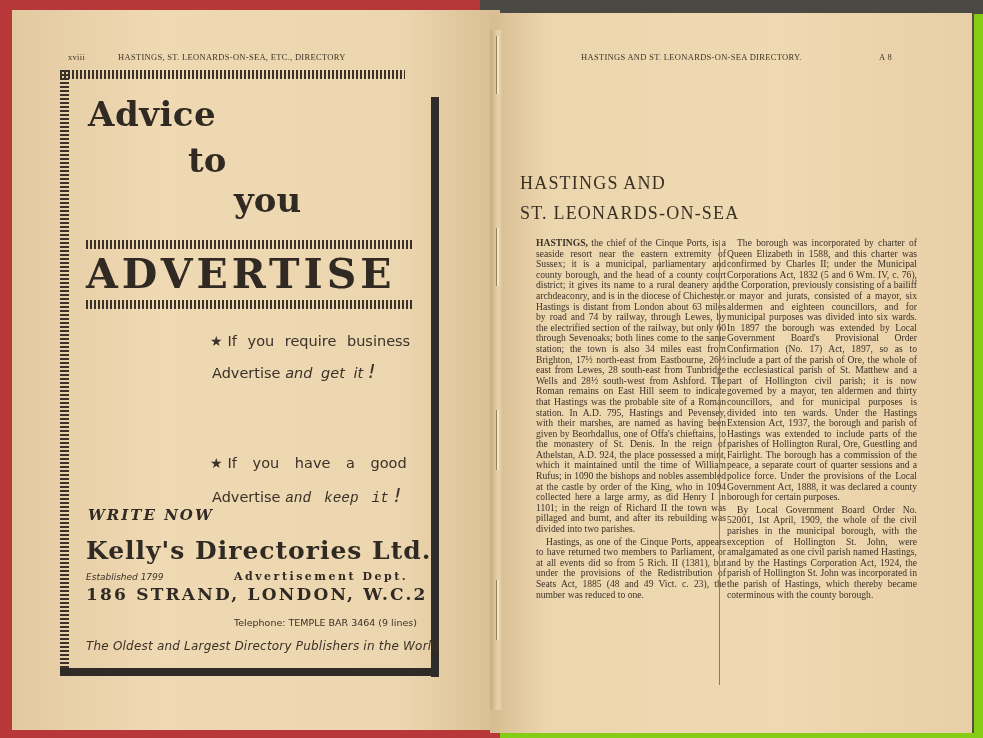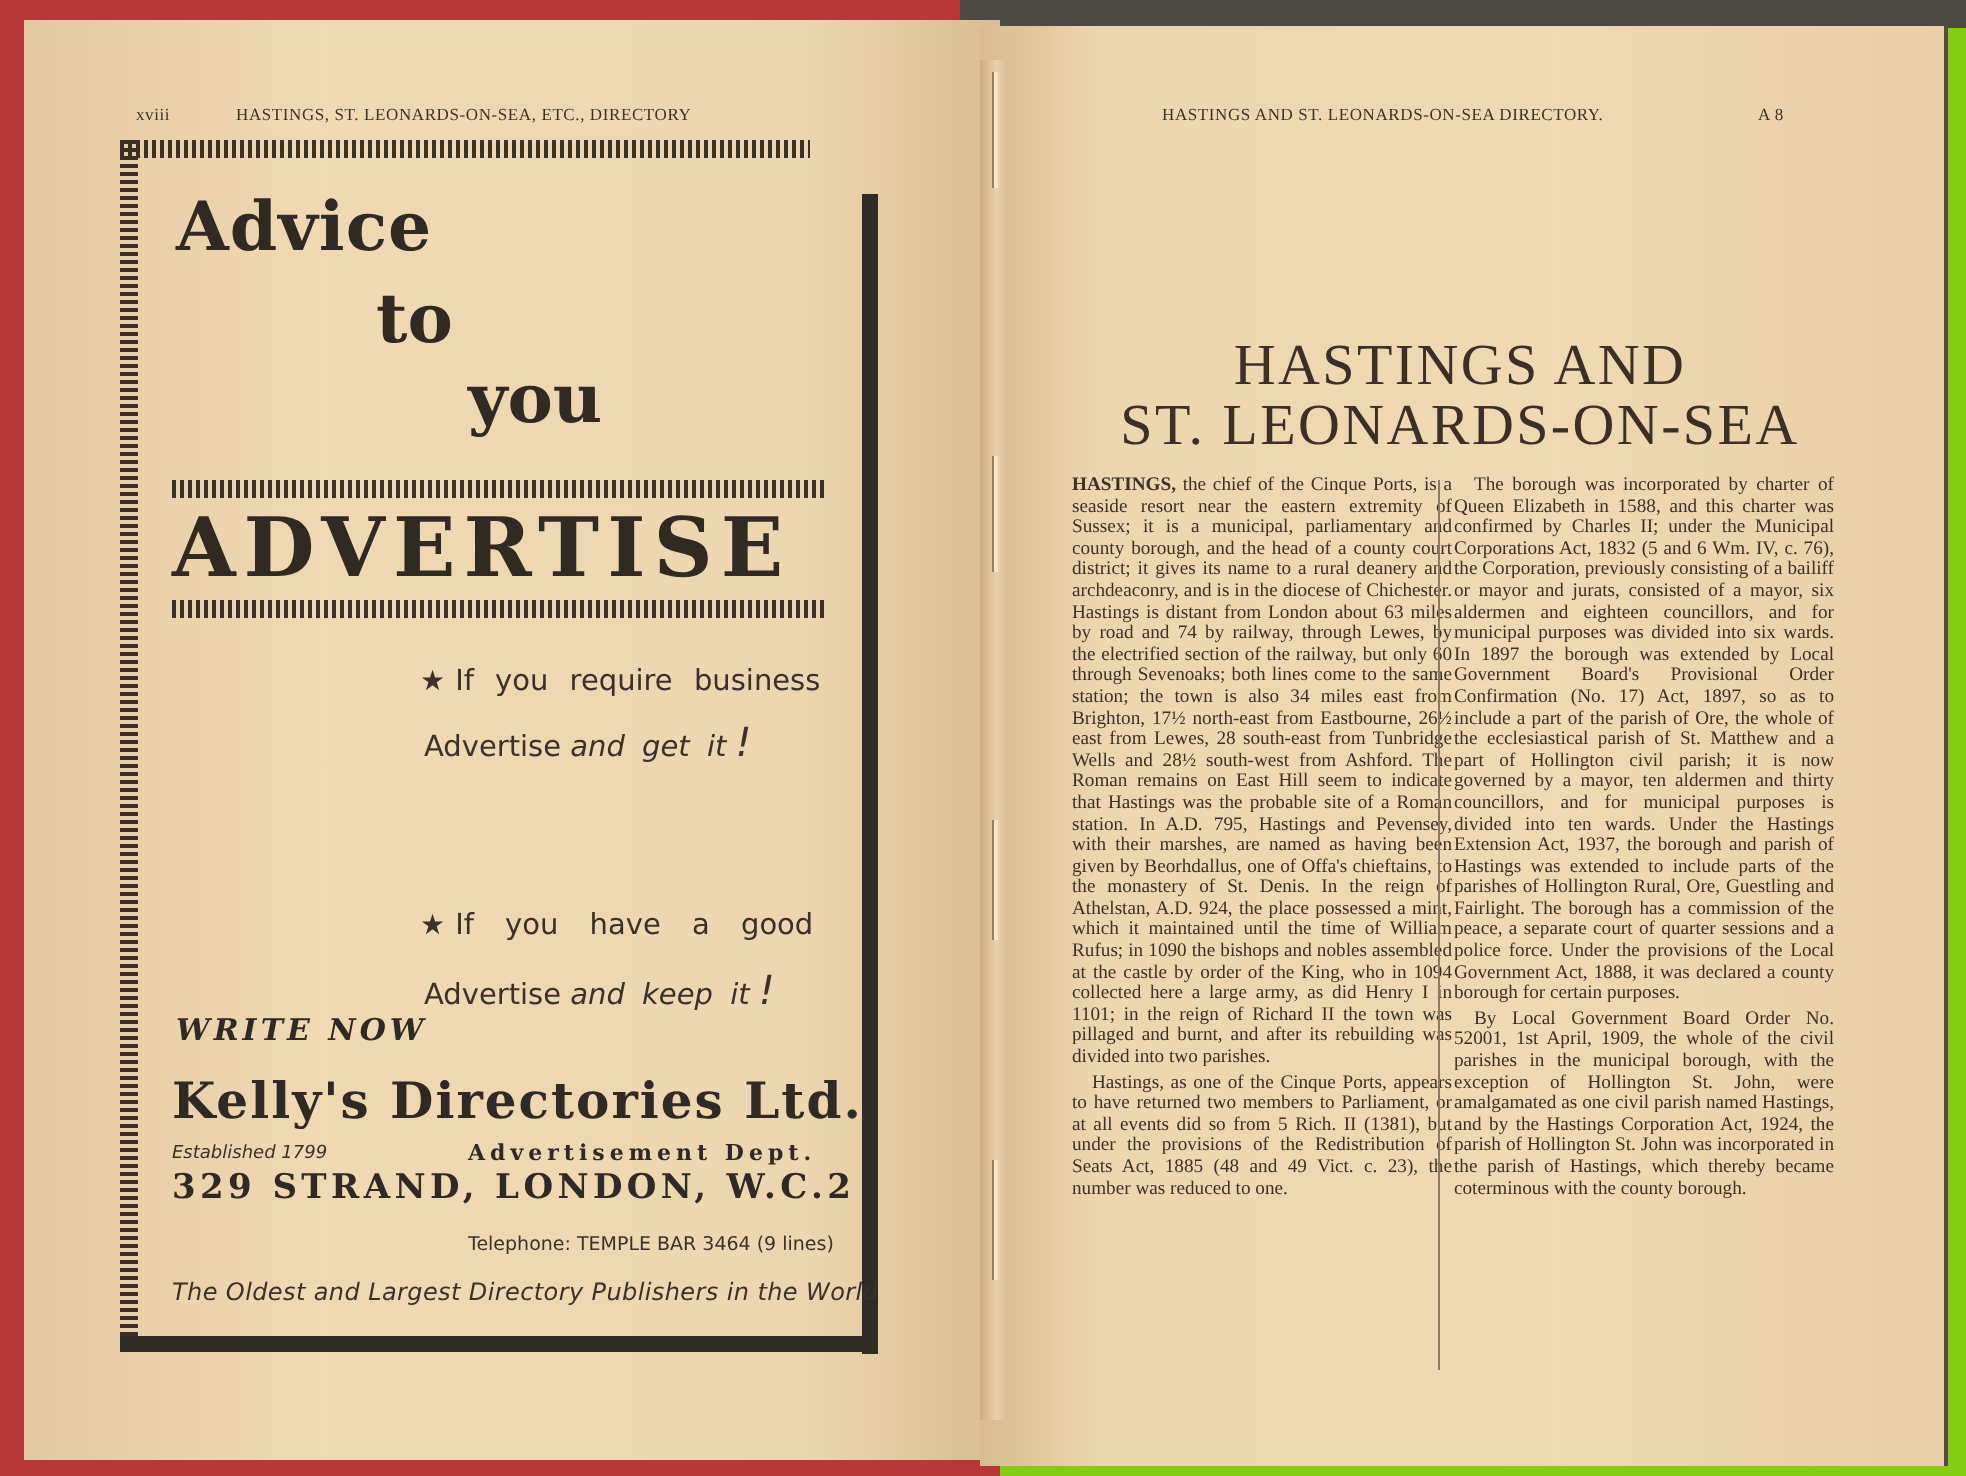--- a/index.html
+++ b/index.html
@@ -62,21 +62,21 @@
 
   .write-now { position: absolute; left: 28px; top: 436px; font-family: "DejaVu Serif", serif; font-weight: bold; font-style: italic; font-size: 15px; letter-spacing: 2px; color: #2f2a23; }
   .kelly { position: absolute; left: 26px; top: 466px; font-family: "DejaVu Serif", serif; font-weight: bold; font-size: 25px; letter-spacing: 1px; color: #2f2a23; white-space: nowrap; }
   .established { position: absolute; left: 26px; top: 502px; font-family: "DejaVu Sans", sans-serif; font-style: italic; font-size: 9px; color: #3a3128; }
   .adv-dept { position: absolute; left: 174px; top: 500px; font-family: "DejaVu Serif", serif; font-weight: bold; font-size: 11px; letter-spacing: 2.5px; color: #2f2a23; white-space: nowrap; }
   .address { position: absolute; left: 26px; top: 514px; font-family: "DejaVu Serif", serif; font-weight: bold; font-size: 17px; letter-spacing: 2.2px; color: #2f2a23; white-space: nowrap; }
   .telephone { position: absolute; left: 174px; top: 547px; font-family: "DejaVu Sans", sans-serif; font-size: 9.5px; color: #3a3128; white-space: nowrap; }
   .oldest { position: absolute; left: 26px; top: 569px; font-family: "DejaVu Sans", sans-serif; font-style: italic; font-size: 12px; color: #3a3128; white-space: nowrap; letter-spacing: 0.2px; }
 
   
-  .title { position: absolute; left: 520px; top: 168px; width: 420px; text-align: center; font-family: "Liberation Serif", serif; font-size: 29px; letter-spacing: 1.2px; color: #3a3025; line-height: 30px; }
+  .title { position: absolute; left: 520px; top: 168px; width: 420px; text-align: left; font-family: "Liberation Serif", serif; font-size: 18px; letter-spacing: 1.2px; color: #3a3025; line-height: 30px; }
   .col {
     position: absolute; top: 238px; width: 190px; font-family: "Liberation Serif", serif;
     font-size: 9.6px; line-height: 10.6px; color: #3b3127; text-align: justify; hyphens: auto;
   }
   .col p { text-indent: 10px; margin-bottom: 2px; }
   .col p.noindent { text-indent: 0; }
   .col-1 { left: 536px; }
   .col-2 { left: 727px; }
   .col-divider { position: absolute; left: 719px; top: 240px; width: 1px; height: 445px; background: #8a7a62; }
   .smallcaps { font-weight: bold; }
@@ -107,28 +107,28 @@
     <div class="stencil advertise-word">ADVERTISE</div>
     <div class="hatch-rule" style="top:230px;"></div>
 
     <div class="bullet-block" style="top:262px;">
       <div class="line"><span class="star">★</span><span style="word-spacing:6px;">If you require business</span></div>
       <div class="line" style="margin-top:6px; padding-left:2px;"><span>Advertise </span><em style="word-spacing:4px;">and get it</em> <span class="excl">!</span></div>
     </div>
 
     <div class="bullet-block" style="top:336px;margin-top:48px;">
       <div class="line"><span class="star">★</span><span style="word-spacing:11px;">If you have a good</span></div>
-      <div class="line" style="margin-top:8px; padding-left:2px;"><span>Advertise </span><em style="word-spacing:4px;">and keep it</em> <span class="excl">!</span></div>
+      <div class="line" style="margin-top:8px; padding-left:2px;"><span>Advertise </span><em style="word-spacing:4px;font-family:Liberation Mono, monospace;">and keep it</em> <span class="excl">!</span></div>
     </div>
 
     <div class="write-now">WRITE NOW</div>
     <div class="kelly">Kelly's Directories Ltd.</div>
     <div class="established">Established 1799</div>
     <div class="adv-dept">Advertisement Dept.</div>
-    <div class="address">329 STRAND, LONDON, W.C.2</div>
+    <div class="address">186 STRAND, LONDON, W.C.2</div>
     <div class="telephone">Telephone: TEMPLE BAR 3464 (9 lines)</div>
     <div class="oldest">The Oldest and Largest Directory Publishers in the World</div>
   </div>
 
   <div class="page-right"></div>
   <div class="gutter"></div>
   <div class="stitch" style="top:36px; height:58px;"></div>
   <div class="stitch" style="top:228px; height:58px;"></div>
   <div class="stitch" style="top:410px; height:60px;"></div>
   <div class="stitch" style="top:580px; height:60px;"></div>

